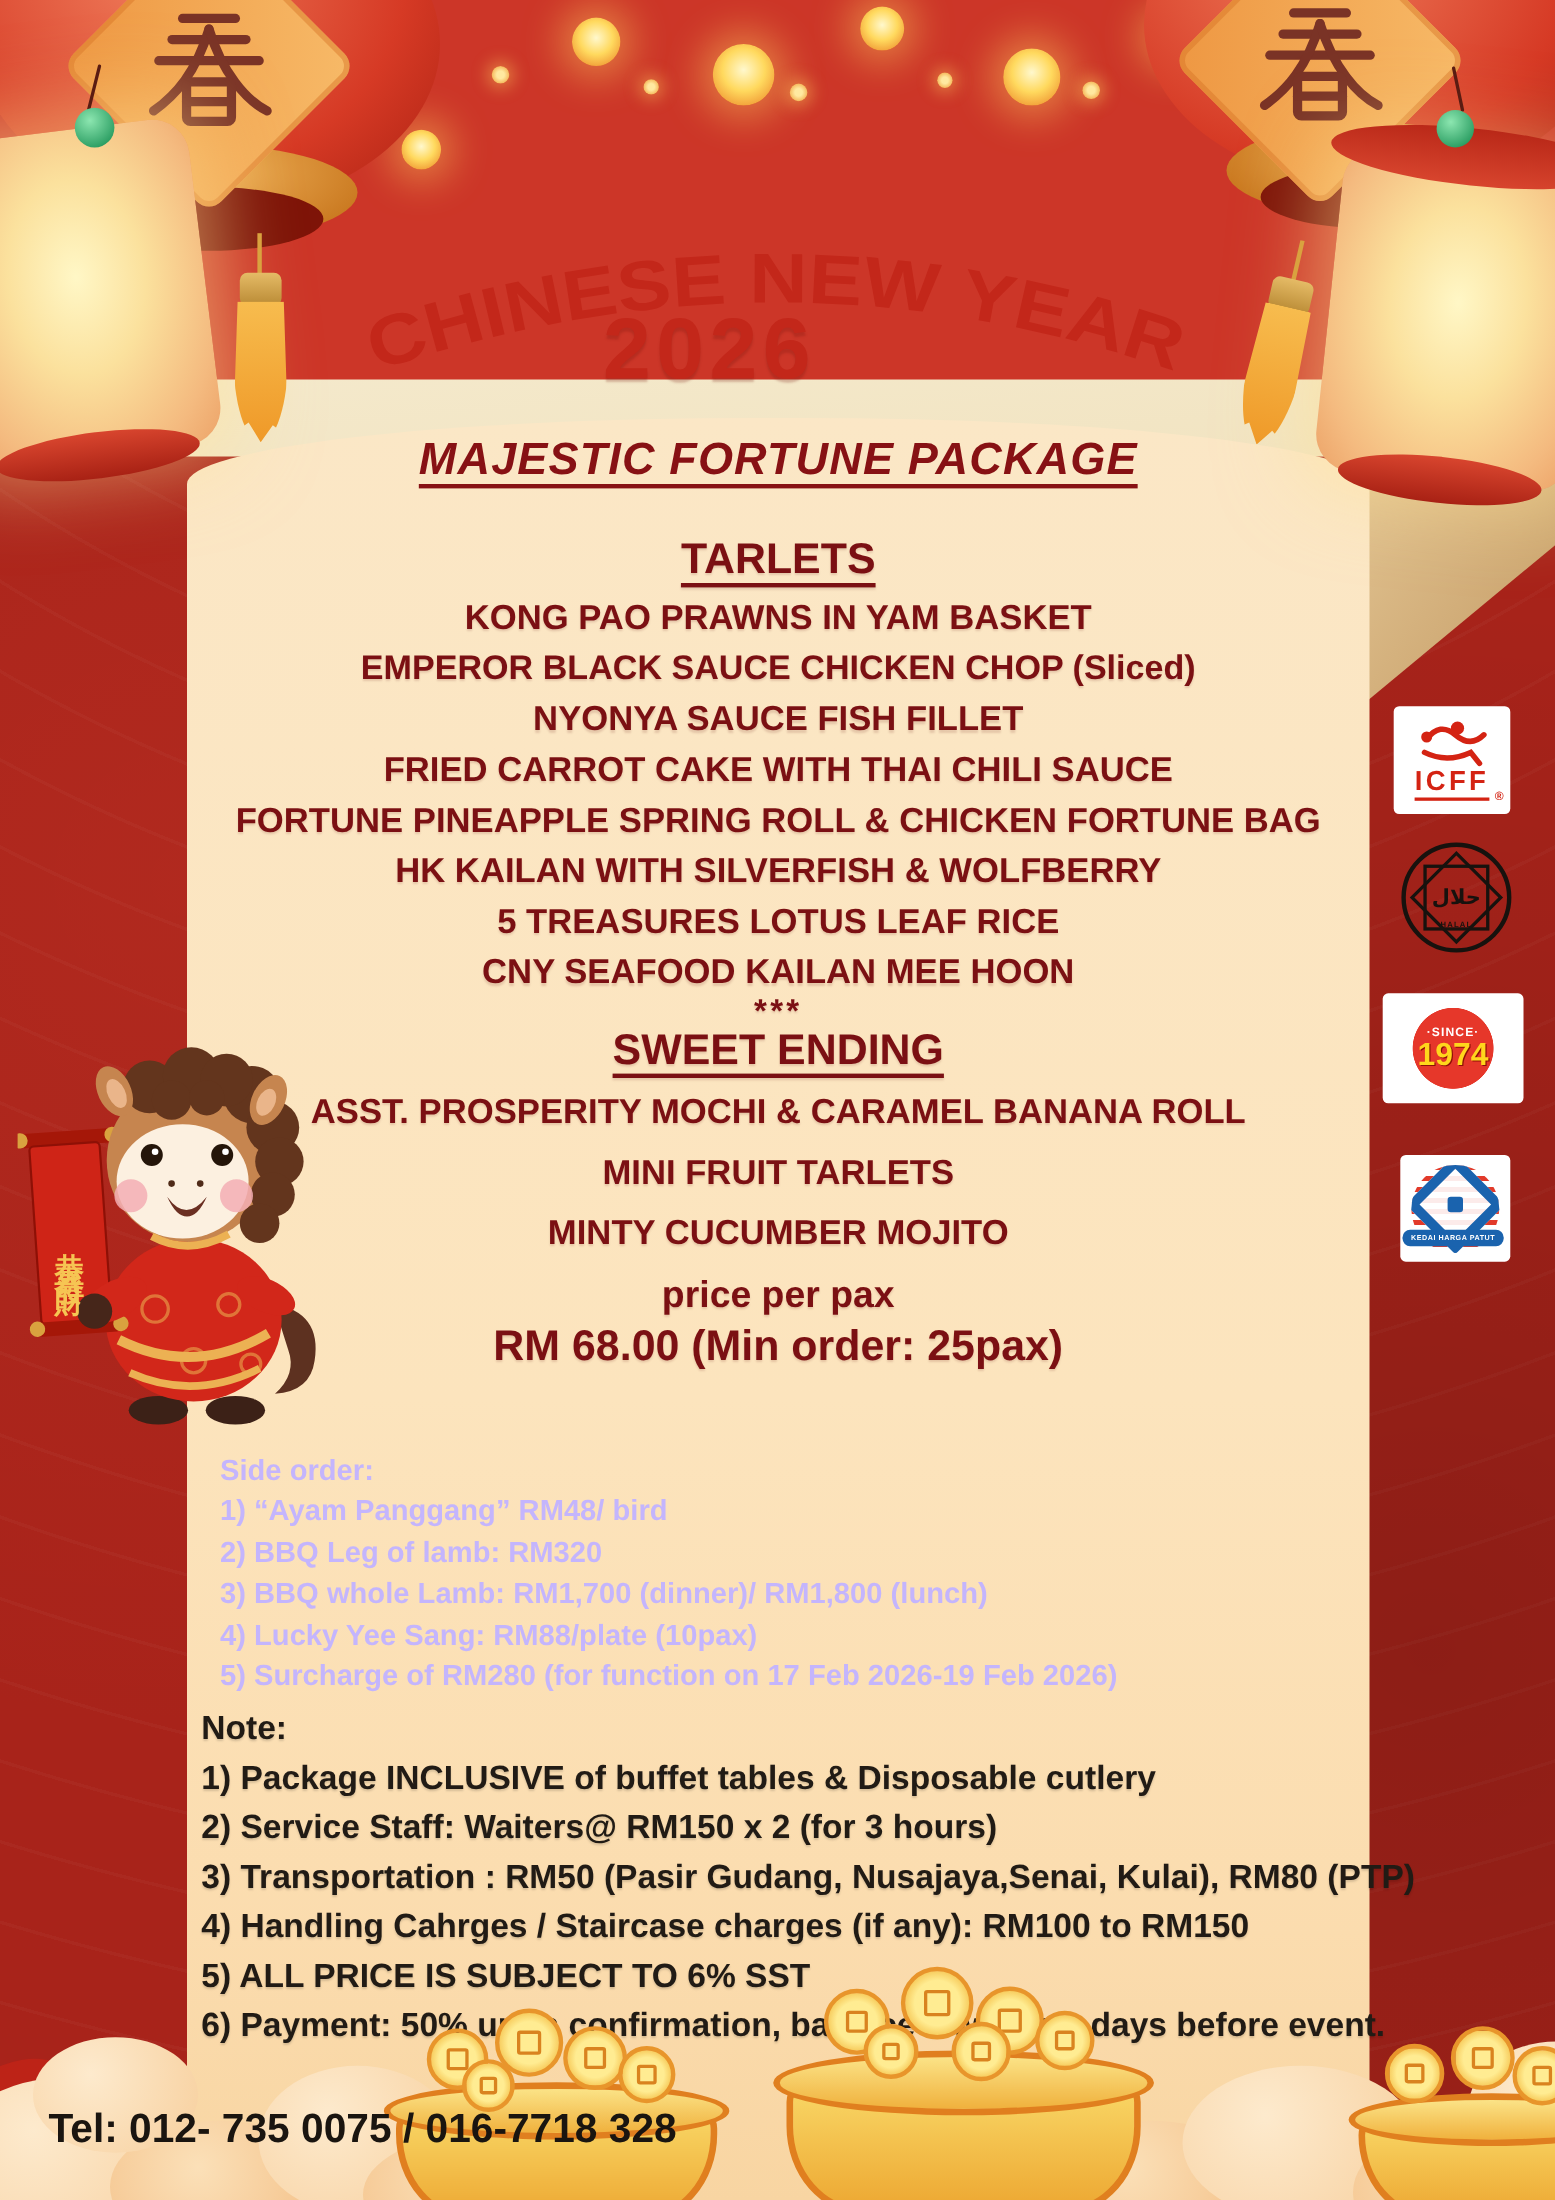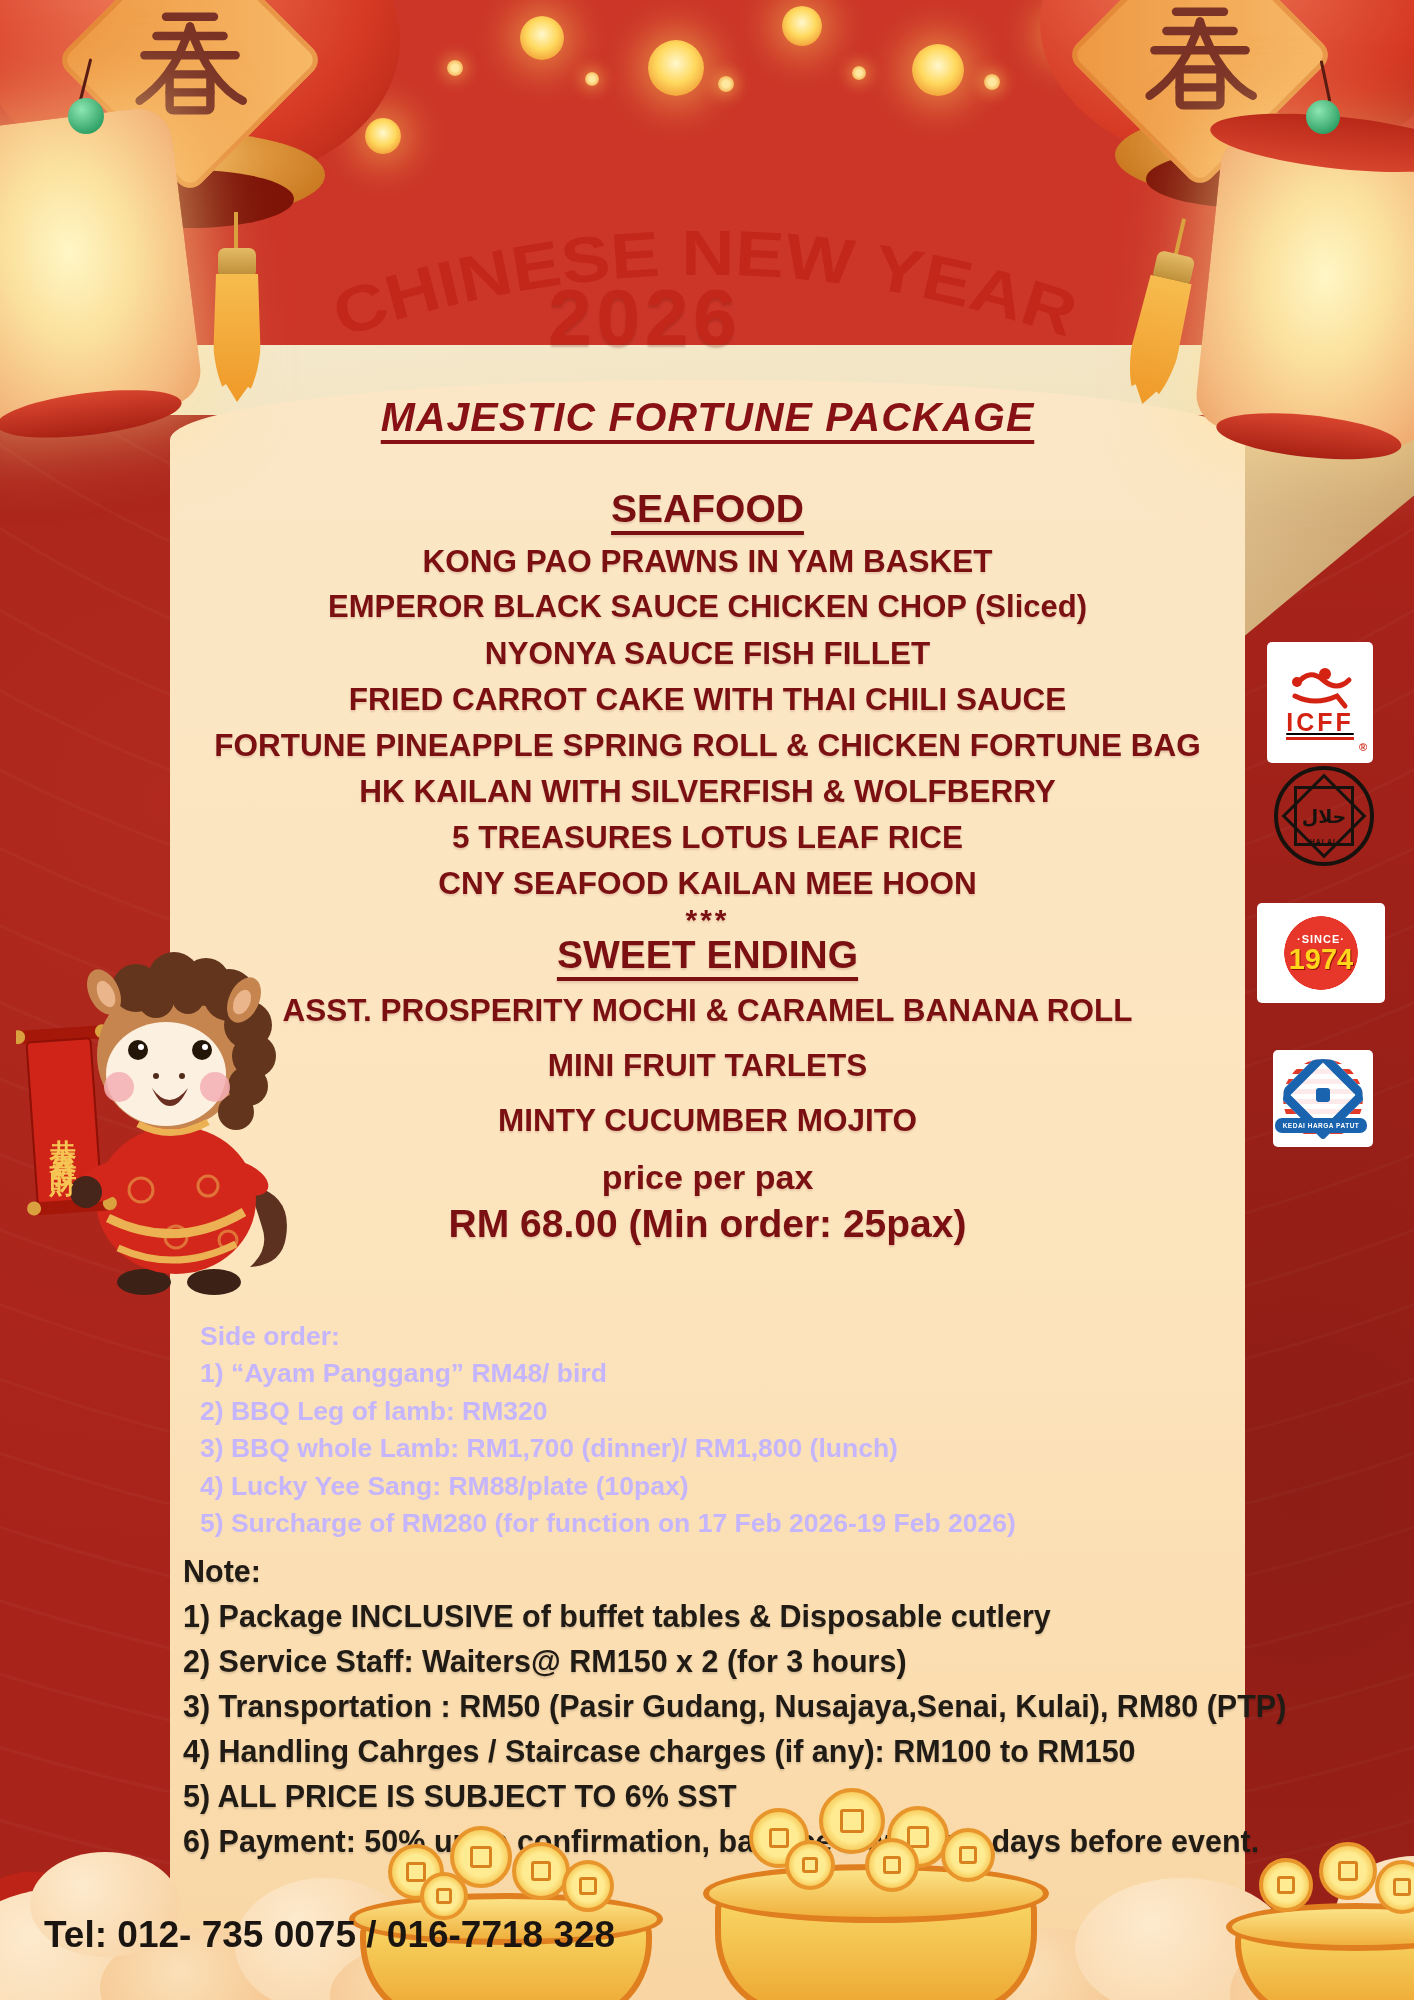--- a/index.html
+++ b/index.html
@@ -212,21 +212,21 @@
     <defs>
         <path id="titleArc" d="M 85 160 Q 455 30 825 160" fill="none"></path>
       </defs>
     <text font-family="Liberation Sans, DejaVu Sans, sans-serif" font-size="64" font-weight="bold" fill="#c3271a" text-anchor="middle">
       <textPath href="#titleArc" startOffset="50%" textLength="740" lengthAdjust="spacingAndGlyphs">CHINESE NEW YEAR</textPath>
     </text>
   </svg>
   <div class="abs year">2026</div>
   <div class="abs package">MAJESTIC FORTUNE PACKAGE</div>
 
-  <div class="cline underlined" style="top:487px;font-size:39px;">SEAFOOD</div>
+  <div class="cline underlined" style="top:487px;font-size:39px;">TARLETS</div>
   <div class="cline" style="top:543px;font-size:31.5px;">KONG PAO PRAWNS IN YAM BASKET</div>
   <div class="cline" style="top:589px;font-size:31px;">EMPEROR BLACK SAUCE CHICKEN CHOP (Sliced)</div>
   <div class="cline" style="top:635px;font-size:31.5px;">NYONYA SAUCE FISH FILLET</div>
   <div class="cline" style="top:681px;font-size:31.5px;">FRIED CARROT CAKE WITH THAI CHILI SAUCE</div>
   <div class="cline" style="top:727px;font-size:31.5px;">FORTUNE PINEAPPLE SPRING ROLL &amp; CHICKEN FORTUNE BAG</div>
   <div class="cline" style="top:773px;font-size:31.5px;">HK KAILAN WITH SILVERFISH &amp; WOLFBERRY</div>
   <div class="cline" style="top:819px;font-size:31.5px;">5 TREASURES LOTUS LEAF RICE</div>
   <div class="cline" style="top:865px;font-size:31.5px;">CNY SEAFOOD KAILAN MEE HOON</div>
   <div class="cline" style="top:903px;font-size:30px;letter-spacing:3px;">***</div>
 
@@ -250,21 +250,21 @@
   <div class="abs note-block">
     <div>Note:</div>
     <div>1) Package INCLUSIVE of buffet tables &amp; Disposable cutlery</div>
     <div>2) Service Staff: Waiters@ RM150 x 2 (for 3 hours)</div>
     <div>3) Transportation : RM50 (Pasir Gudang, Nusajaya,Senai, Kulai), RM80 (PTP)</div>
     <div>4) Handling Cahrges / Staircase charges (if any): RM100 to RM150</div>
     <div>5) ALL PRICE IS SUBJECT TO 6% SST</div>
     <div>6) Payment: 50% upon confirmation, balance 3 working days before event.</div>
   </div>
 
-  <div class="abs logo-box" style="left:1267px;top:642px;width:106px;height:121px;text-decoration:underline;">
+  <div class="abs logo-box" style="left:1267px;top:642px;width:106px;height:98px;">
     <svg width="70" height="44" viewBox="0 0 70 44">
       <circle cx="40" cy="8" r="6" fill="#d42313"></circle>
       <path d="M12 18 Q 24 2 38 14 Q 52 26 64 14" stroke="#d42313" stroke-width="5" fill="none" stroke-linecap="round"></path>
       <path d="M10 30 Q 30 40 52 30 L 60 40" stroke="#d42313" stroke-width="5" fill="none" stroke-linecap="round"></path>
       <circle cx="12" cy="16" r="5" fill="#d42313"></circle>
     </svg>
     <div class="icff-text">ICFF</div>
     <div class="icff-reg">®</div>
   </div>
 

